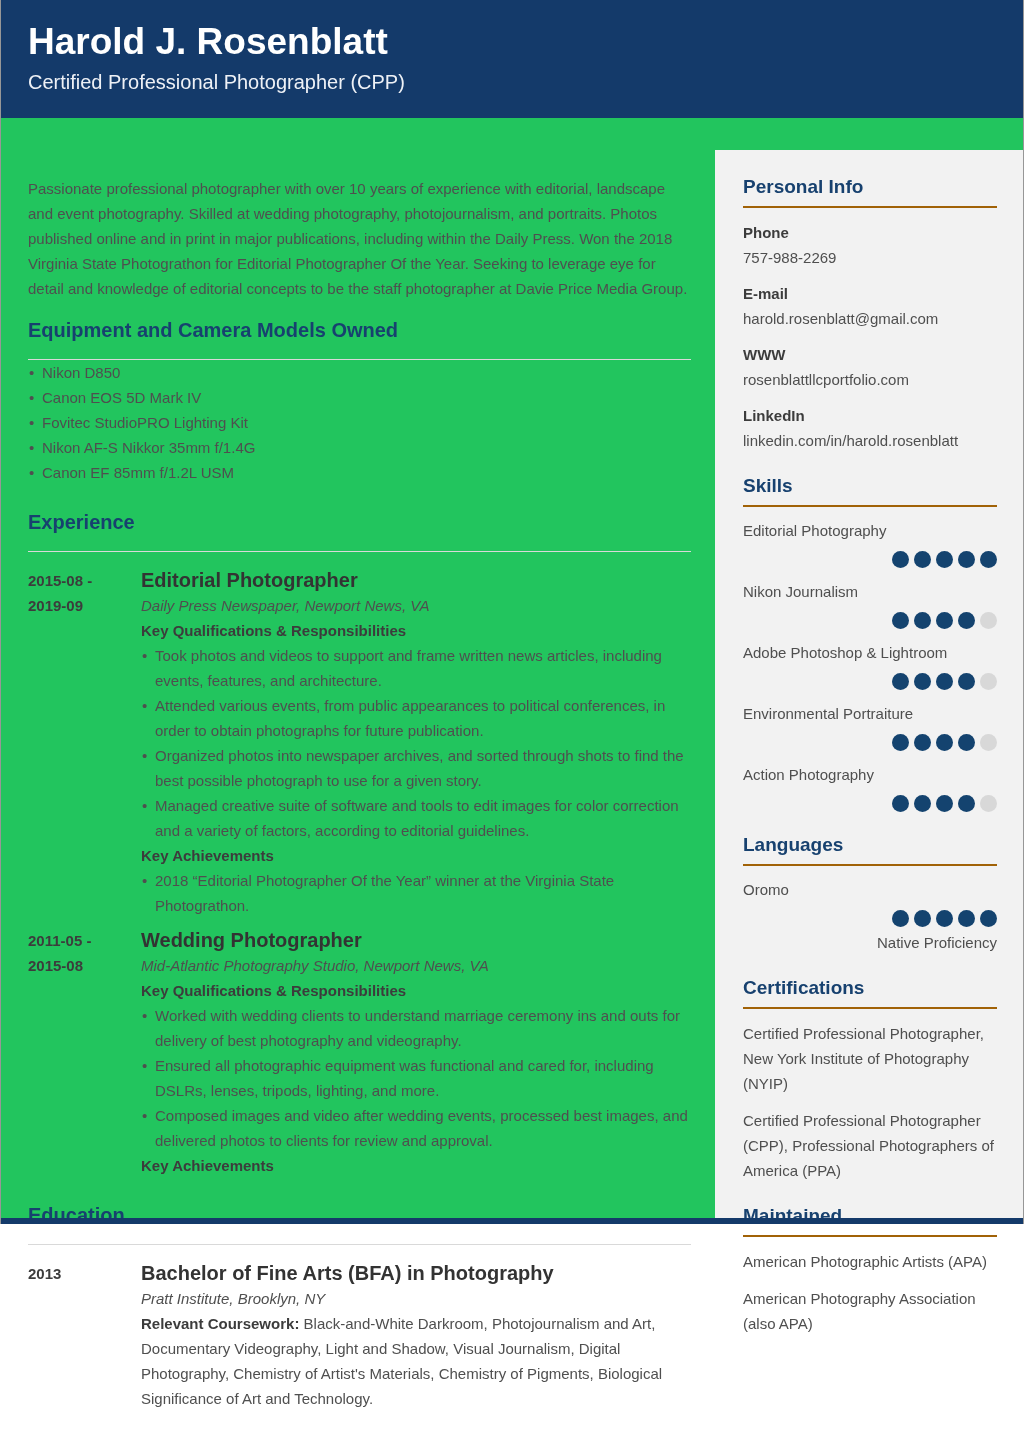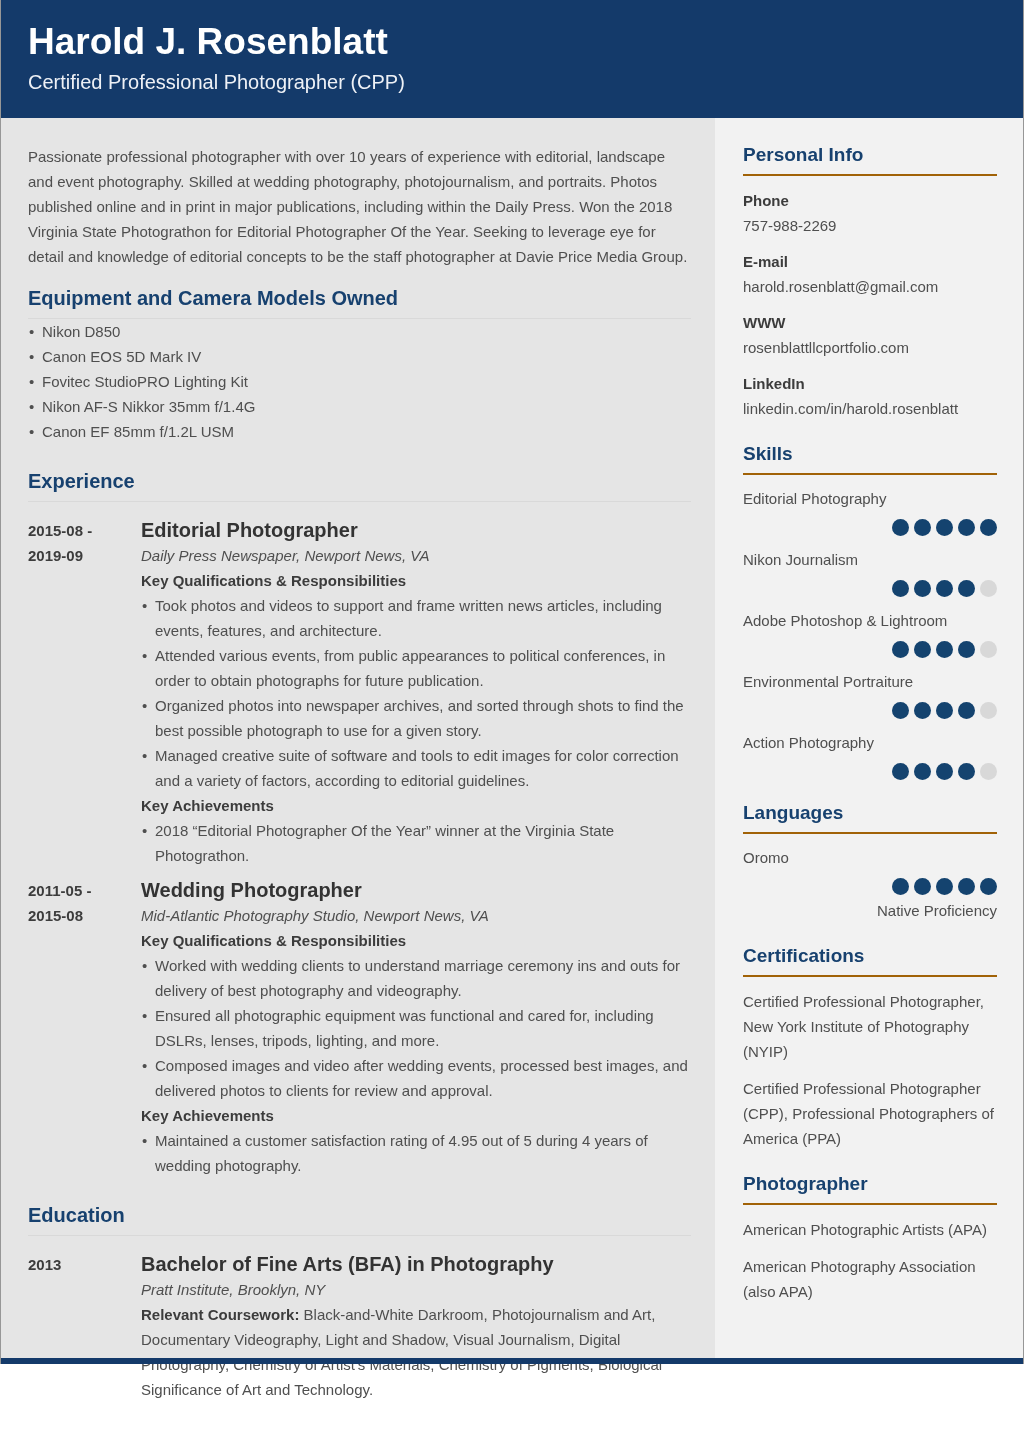--- a/index.html
+++ b/index.html
@@ -13,53 +13,53 @@
     --rule:#d9d9d9;
   }
   *{box-sizing:border-box;}
   html,body{margin:0;padding:0;}
   body{
     width:1024px;height:1448px;overflow:hidden;
     font-family:"Liberation Sans", sans-serif;
     background:#fff;
   }
   .page{
-    width:1024px;height:1364px;
+    width:1024px;height:1224px;
     border-left:1px solid #979797;border-right:1px solid #979797;
-    display:flex;flex-direction:column;background:#e5e5e5;justify-content:space-between;
+    display:flex;flex-direction:column;background:#22c55e;justify-content:space-between;
   }
   
   .hdr{
     background:var(--navy);
     height:118px;flex:0 0 118px;
     padding:21px 0 0 27px;
   }
   .hdr h1{
     margin:0;color:#ffffff;font-size:37px;line-height:42px;font-weight:bold;
   }
   .hdr .sub{
     margin-top:7px;color:#eef1f6;font-size:20px;line-height:24px;font-weight:normal;
   }
   
-  .cols{display:flex;flex:1 1 auto;min-height:0;}
+  .cols{display:flex;flex:1 1 auto;min-height:0;margin-top:32px;}
   .main{
     width:714px;flex:0 0 714px;
     padding:26px 24px 0 27px;
     color:var(--text);font-size:15px;line-height:25px;
   }
   .side{
     flex:1 1 auto;background:var(--sidebar-bg);
     padding:26px 26px 0 28px;
     color:var(--text);font-size:15px;
   }
   
   .summary{margin:0;}
   .main h2{
     margin:0;color:var(--accent);font-size:20px;line-height:22px;font-weight:bold;
-    padding-bottom:9px;border-bottom:1px solid var(--rule);
+    padding-bottom:18px;border-bottom:1px solid var(--rule);
   }
   .sec-equipment{margin-top:18px;}
   .sec-experience{margin-top:26px;}
   .sec-education{margin-top:26px;}
   ul.plain{list-style:none;margin:0;padding:0;}
   .eq-list{margin:16px 0 0 113px;}
   .bullet-item{position:relative;padding-left:14px;line-height:25px;}
   .bullet-item::before{content:"\2022";position:absolute;left:1px;color:var(--text);}
   .job{display:flex;margin-top:16px;}
   .job + .job{margin-top:10px;}
@@ -149,23 +149,20 @@
               <div class="job-body">
                 <div class="job-title">Wedding Photographer</div>
                 <div class="job-company">Mid-Atlantic Photography Studio, Newport News, VA</div>
                 <div class="job-subhead">Key Qualifications &amp; Responsibilities</div>
                 <ul class="plain">
                   <li class="bullet-item">Worked with wedding clients to understand marriage ceremony ins and outs for delivery of best photography and videography.</li>
                   <li class="bullet-item">Ensured all photographic equipment was functional and cared for, including DSLRs, lenses, tripods, lighting, and more.</li>
                   <li class="bullet-item">Composed images and video after wedding events, processed best images, and delivered photos to clients for review and approval.</li>
                 </ul>
                 <div class="job-subhead">Key Achievements</div>
-                <ul class="plain">
-                  <li class="bullet-item">Maintained a customer satisfaction rating of 4.95 out of 5 during 4 years of wedding photography.</li>
-                </ul>
               </div>
             </div>
           </div>
       </section>
 
       <section class="sec-education">
         <h2>Education</h2>
         <div id="edu">
             <div class="job">
               <div class="job-dates">
@@ -279,21 +276,21 @@
 
       <section>
         <h2>Certifications</h2>
         <div id="certs">
             <p class="cert-item">Certified Professional Photographer, New York Institute of Photography (NYIP)</p>
             <p class="cert-item">Certified Professional Photographer (CPP), Professional Photographers of America (PPA)</p>
           </div>
       </section>
 
       <section>
-        <h2>Photographer</h2>
+        <h2>Maintained</h2>
         <div id="mems">
             <p class="mem-item">American Photographic Artists (APA)</p>
             <p class="mem-item">American Photography Association (also APA)</p>
           </div>
       </section>
     </aside>
 
   </div>
 
   <div class="footer-bar"></div>

